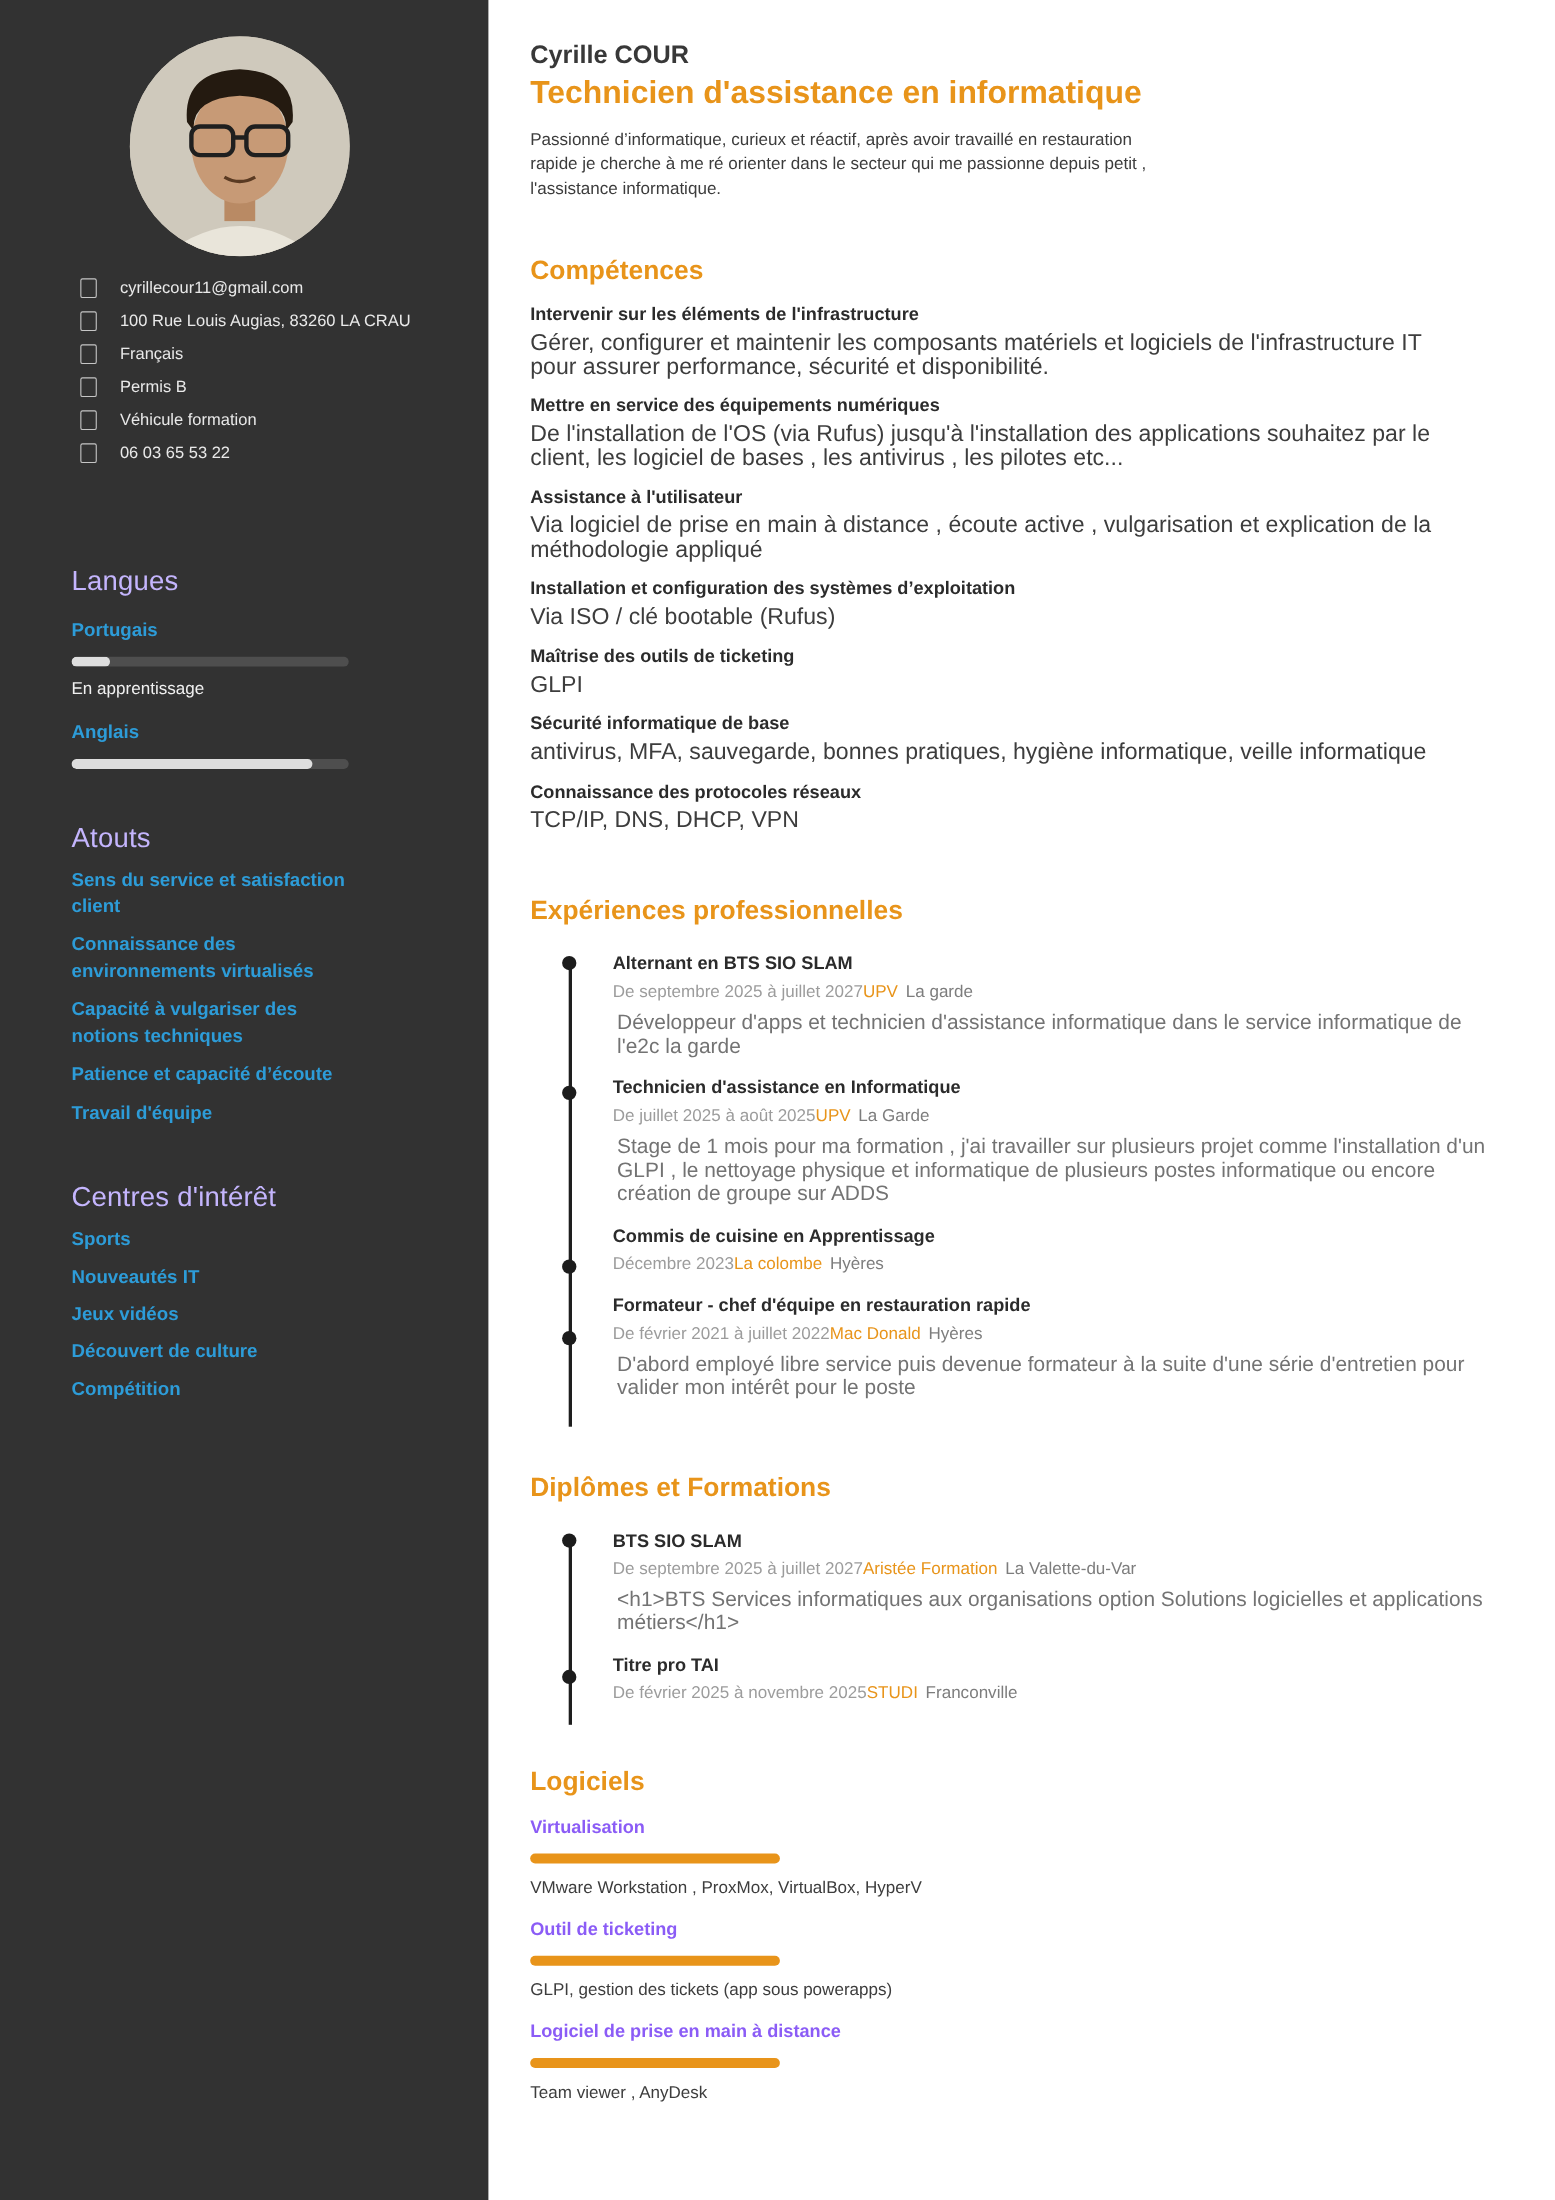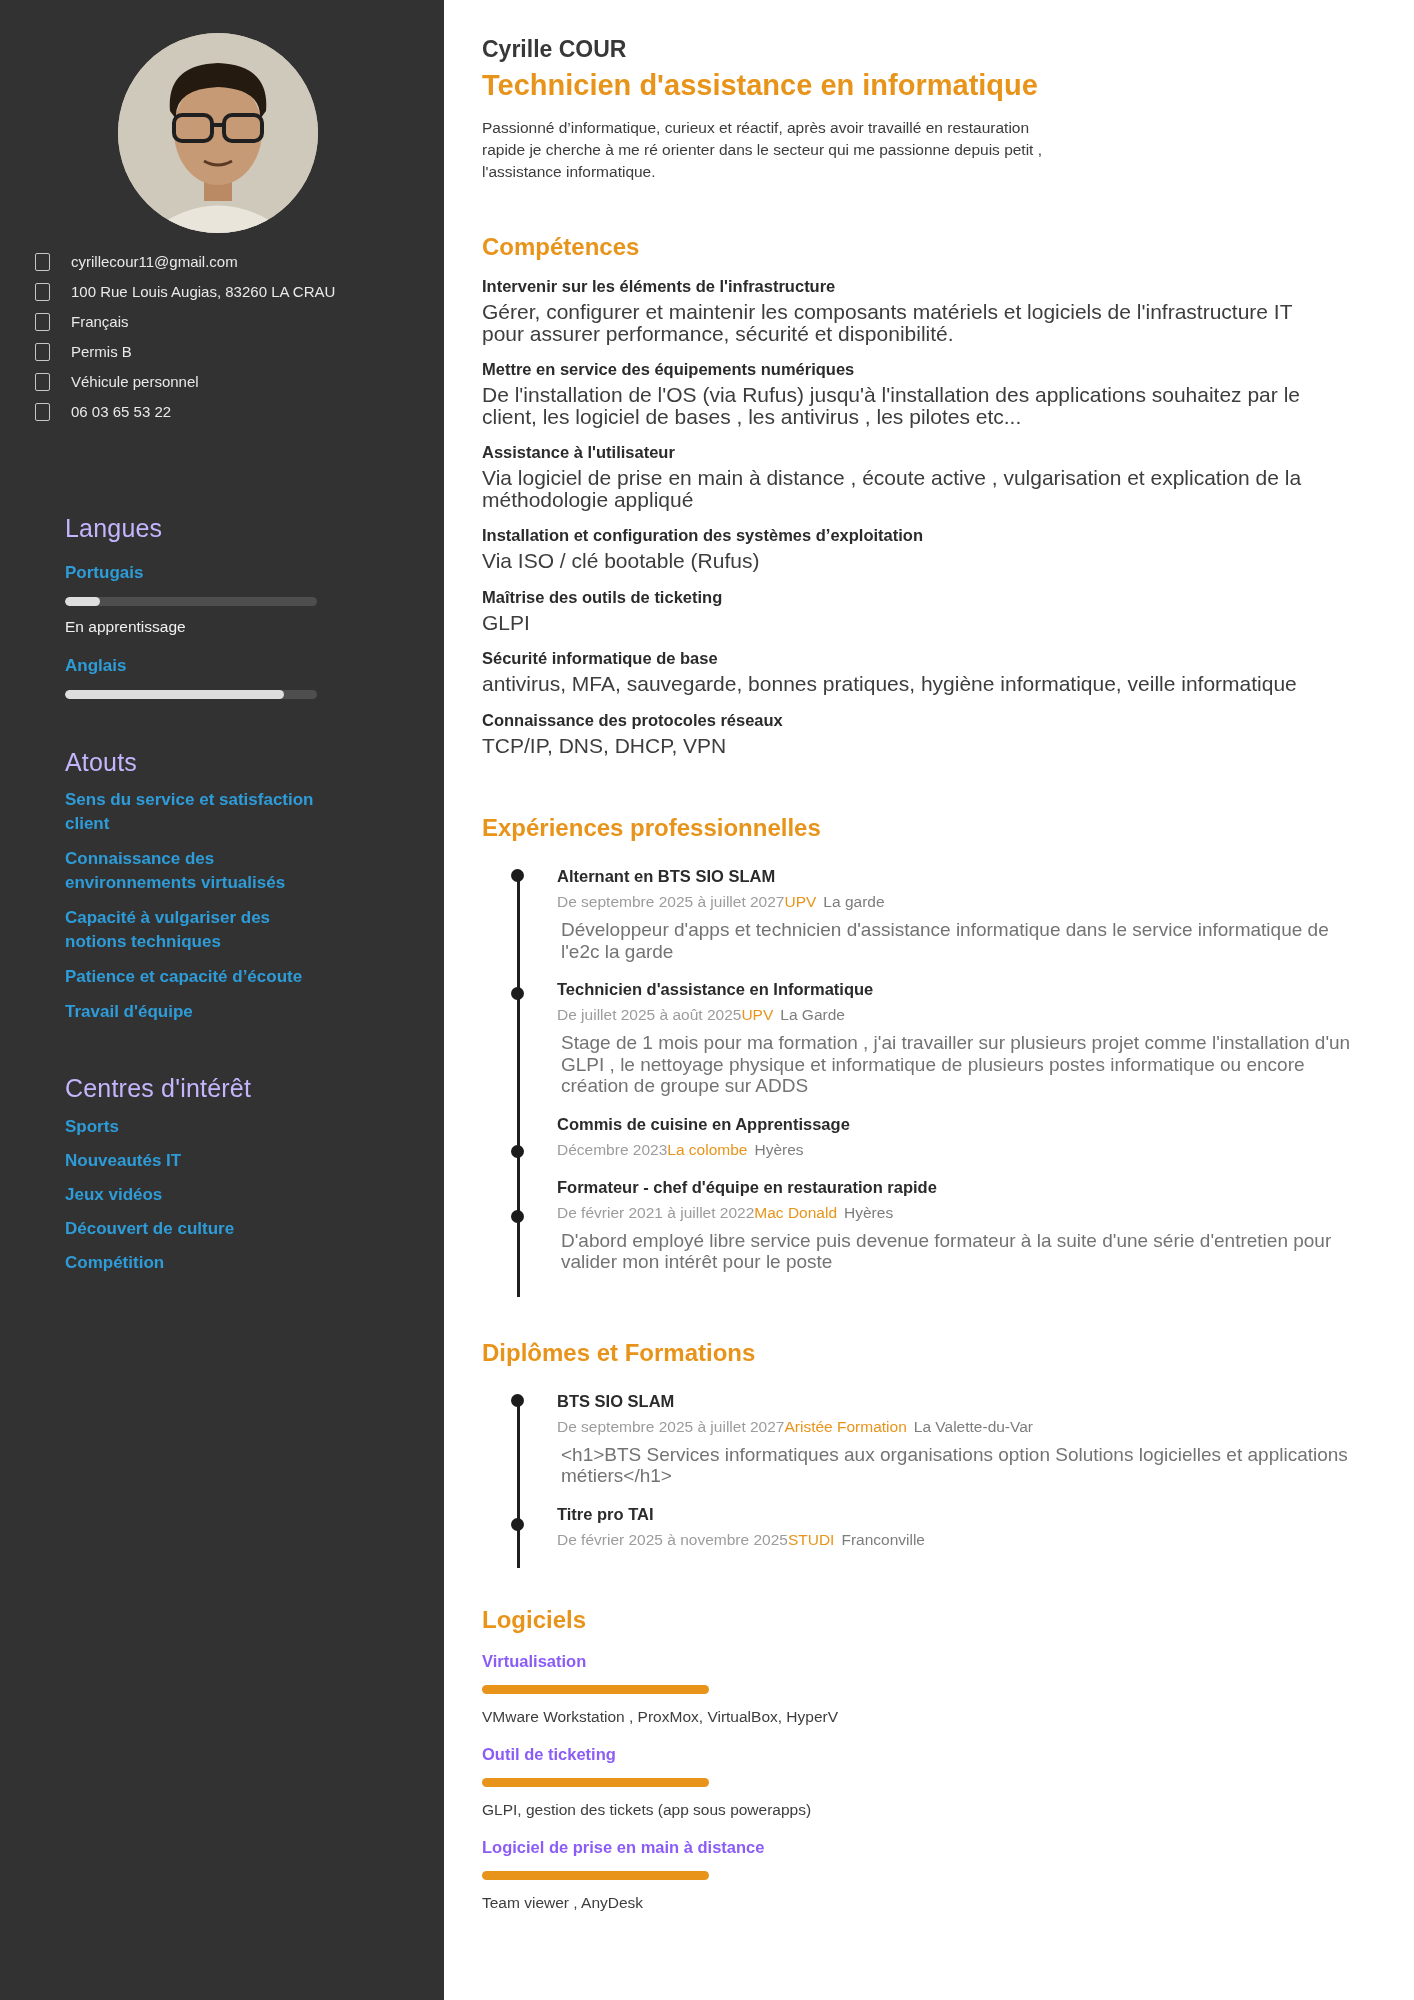--- a/index.html
+++ b/index.html
@@ -5,21 +5,21 @@
   html,body{margin:0;padding:0;background:#fff;}
   #page{position:relative;width:1414px;height:2000px;background:#ffffff;overflow:hidden;
         font-family:"Liberation Sans",sans-serif;-webkit-font-smoothing:antialiased;}
 
   
   #sidebar{position:absolute;left:0;top:0;width:444px;height:2000px;background:#323232;color:#eaeaea;}
   .photo-wrap{position:absolute;left:118px;top:33px;width:200px;height:200px;border-radius:50%;
               overflow:hidden;background:#cdc7ba;}
   .photo-wrap svg{display:block;}
 
-  .contact{position:absolute;left:0;top:252px;width:444px;padding:0 30px 0 35px;box-sizing:border-box;}
+  .contact{position:absolute;left:0;top:252px;width:444px;padding:0 30px 0 73px;box-sizing:border-box;}
   .c-item{display:flex;align-items:flex-start;margin-bottom:10px;font-size:15px;line-height:20px;color:#e9e9e9;}
   .c-icon{flex:0 0 15px;width:15px;height:18px;border:1.5px solid #c6c6c6;border-radius:2px;
           margin:1px 21px 0 0;box-sizing:border-box;}
 
   .sb-section{position:absolute;left:65px;width:255px;}
   .sb-h{font-size:25px;font-weight:normal;color:#c4b5fd;margin:0 0 0 0;letter-spacing:.2px;}
 
   #langues{top:514px;}
   .lang-name{font-size:17px;font-weight:bold;color:#2D9CD8;margin-top:20px;}
   .bar{margin-top:14px;width:252px;height:9px;border-radius:5px;background:#4e4e4e;overflow:hidden;}
@@ -109,21 +109,21 @@
       <div class="c-item">
         <span class="c-icon"></span>
         <span>Français</span>
       </div>
       <div class="c-item">
         <span class="c-icon"></span>
         <span>Permis B</span>
       </div>
       <div class="c-item">
         <span class="c-icon"></span>
-        <span>Véhicule personnel</span>
+        <span>Véhicule formation</span>
       </div>
       <div class="c-item">
         <span class="c-icon"></span>
         <span>06 03 65 53 22</span>
       </div>
     </div>
 
     <div id="langues" class="sb-section">
       <div class="sb-h">Langues</div>
       <div>

